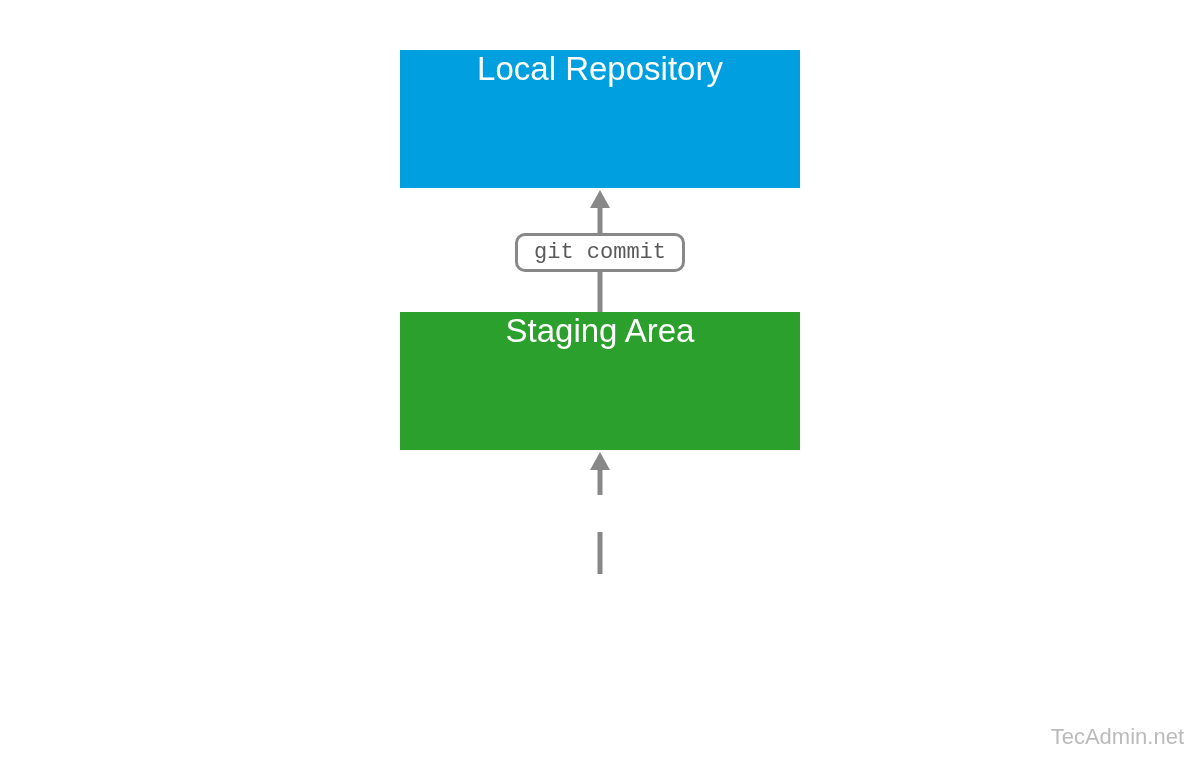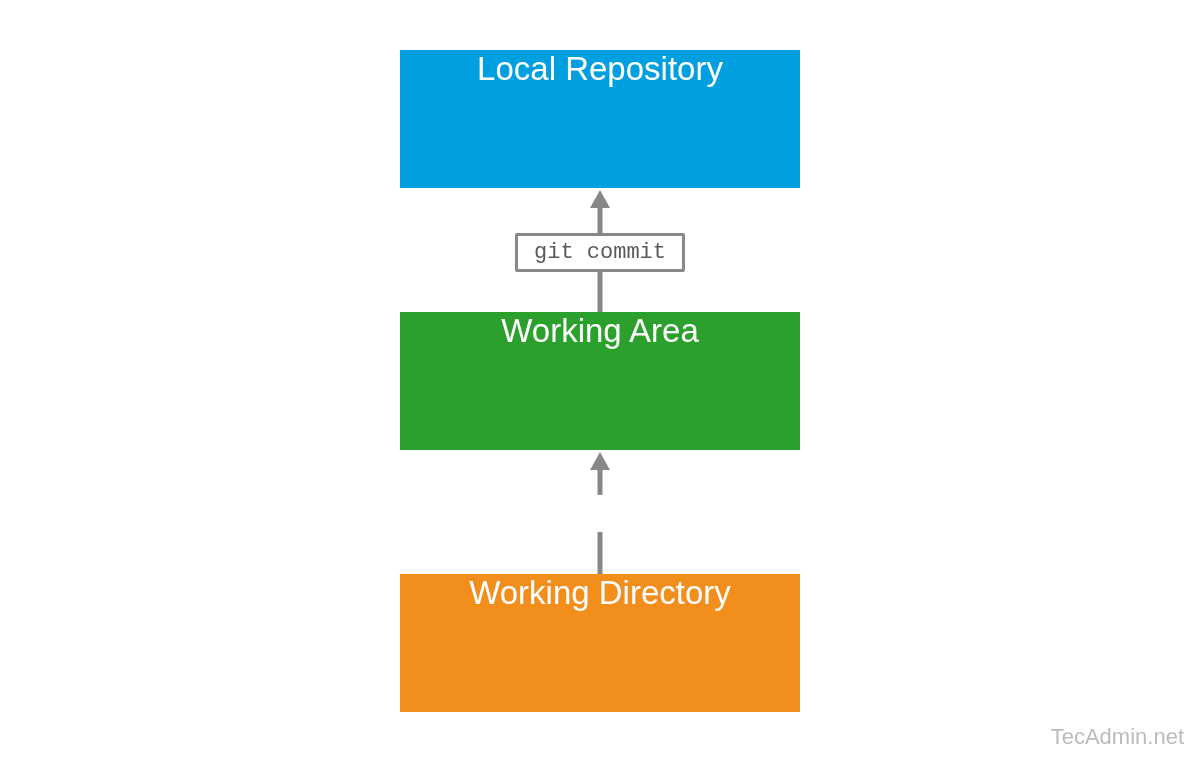--- a/index.html
+++ b/index.html
@@ -36,21 +36,21 @@
       height: 124px;
     }
     .connector-upper { top: 188px; }
     .connector-lower { top: 450px; }
     .pill {
       position: absolute;
       left: 50%;
       transform: translateX(-50%);
       top: 45px;
       border: 3px solid #888;
-      border-radius: 2px;
+      border-radius: 10px;
       padding: 4px 16px;
       font-family: "Courier New", Courier, monospace;
       font-size: 22px;
       color: #5a5a5a;
       background: #fff;
       white-space: nowrap;
     }
     .arrow-line {
       position: absolute;
       left: 50%;
@@ -93,28 +93,25 @@
   <div class="connector connector-upper">
     <div class="arrow-head"></div>
     <div class="arrow-line upper-seg"></div>
     <div class="pill">
       <span>git commit</span>
     </div>
     <div class="arrow-line lower-seg"></div>
   </div>
 
   <div class="box box-middle">
-    <span>Working Area</span>
+    <span>Staging Area</span>
   </div>
 
   <div class="connector connector-lower">
     <div class="arrow-head"></div>
     <div class="arrow-line upper-seg"></div>
     <div class="arrow-line lower-seg"></div>
   </div>
 
-  <div class="box box-bottom">
-    <span>Working Directory</span>
-  </div>
 
   <div class="credit">TecAdmin.net</div>
 
 </div>
 
 </body></html>

